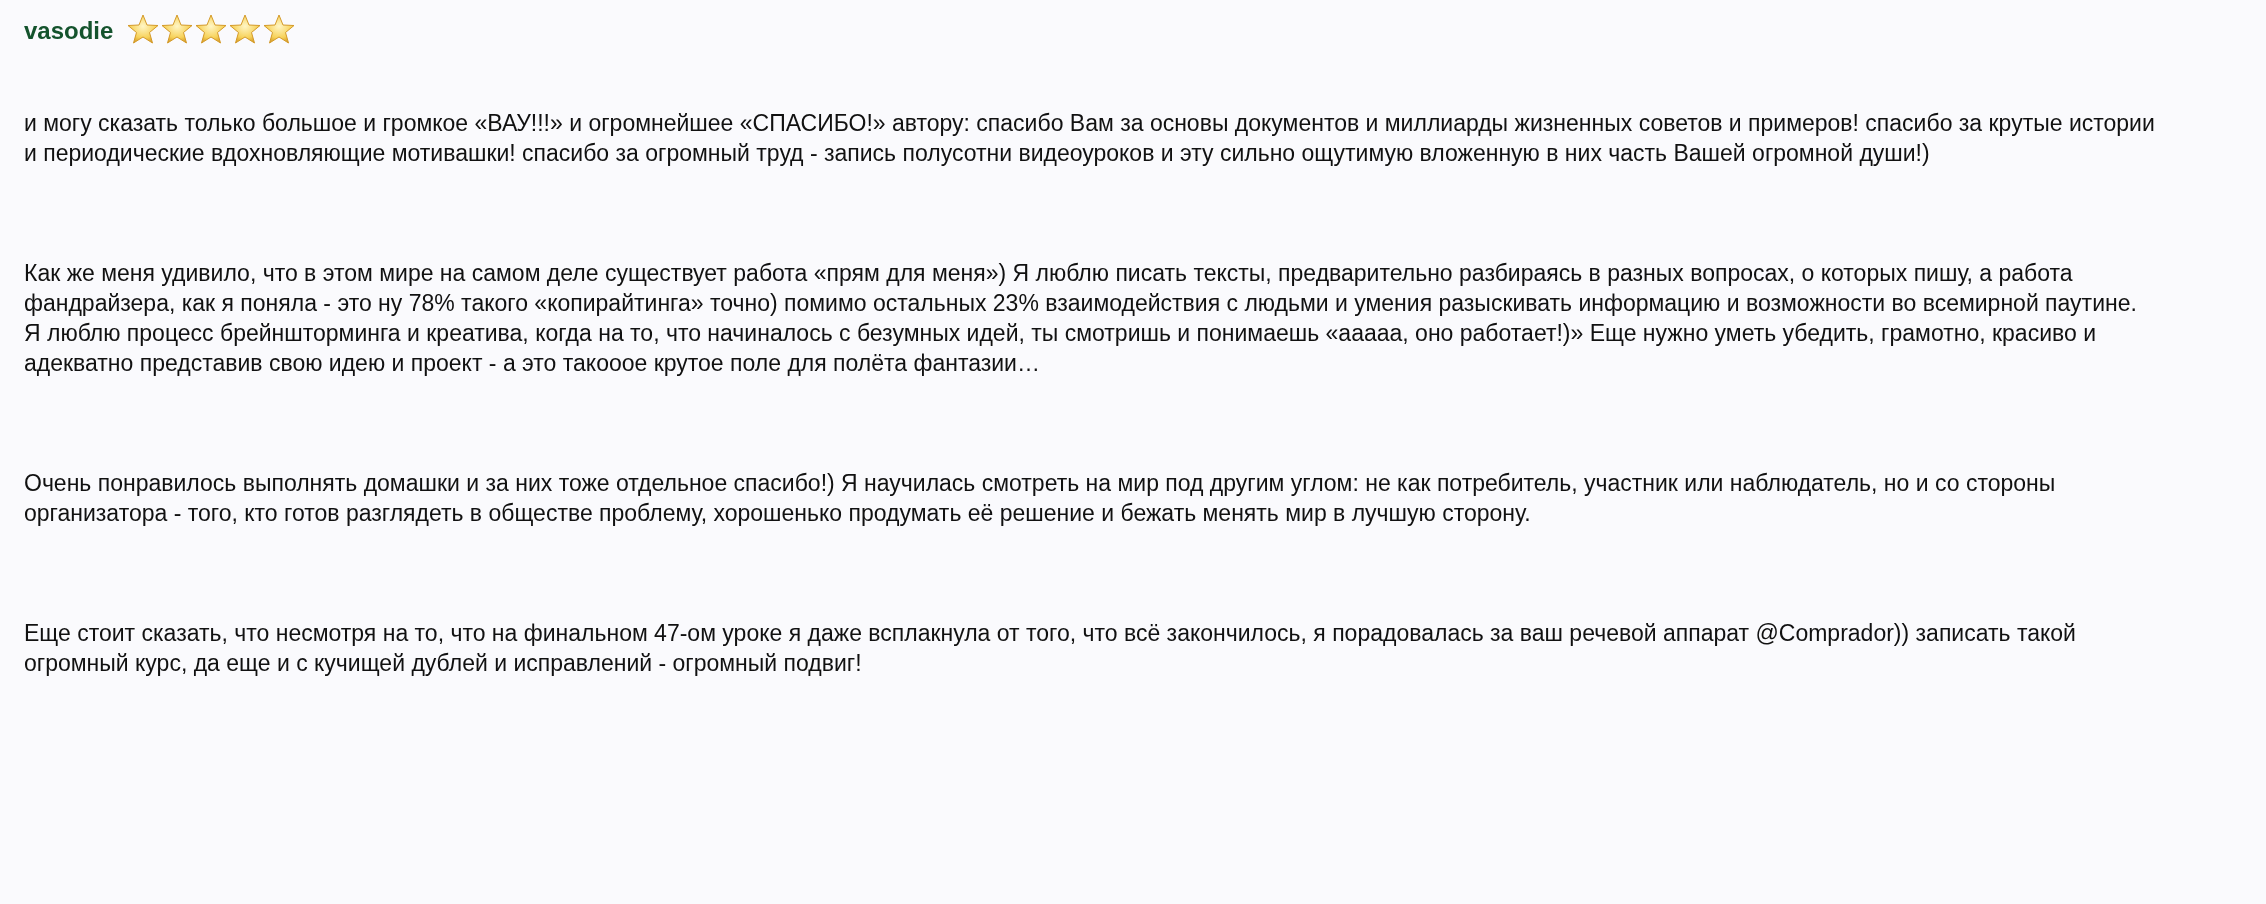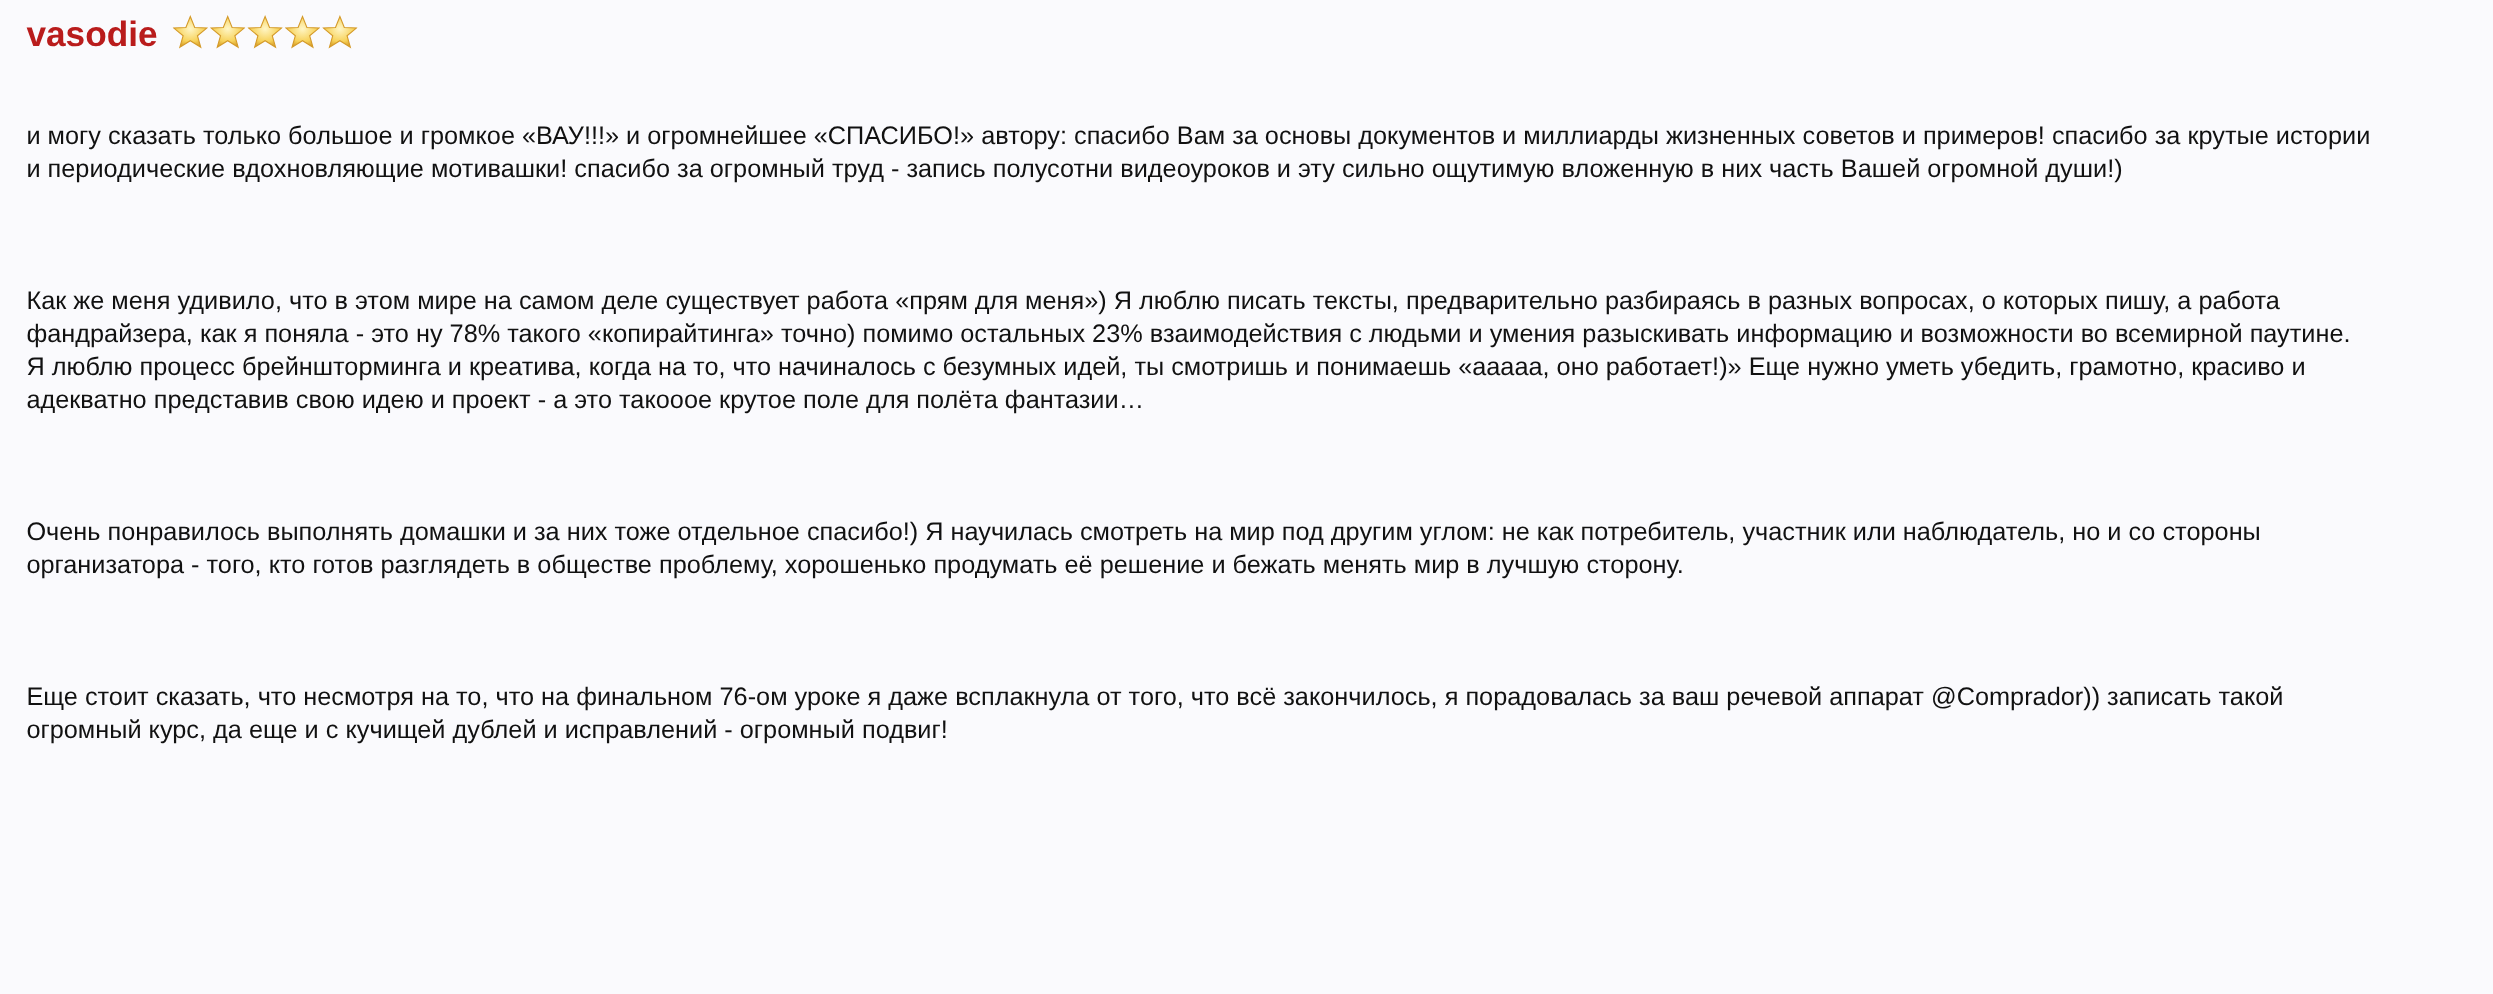--- a/index.html
+++ b/index.html
@@ -20,22 +20,22 @@
     box-sizing: border-box;
     width: 2266px;
   }
   .header {
     display: flex;
     align-items: center;
     height: 38px;
   }
   .author {
     font-weight: bold;
-    font-size: 32px;
-    color: #b91c1c;
+    font-size: 24px;
+    color: #14532d;
     text-decoration: none;
     margin-right: 14px;
     margin-top: 4px;
   }
   .stars {
     display: flex;
     gap: 2px;
   }
   .star {
     width: 32px;
@@ -87,20 +87,20 @@
 
   <div class="body">
     <p class="para">и могу сказать только большое и громкое «ВАУ!!!» и огромнейшее «СПАСИБО!» автору: спасибо Вам за основы документов и миллиарды жизненных советов и примеров! спасибо за крутые истории
 и периодические вдохновляющие мотивашки! спасибо за огромный труд - запись полусотни видеоуроков и эту сильно ощутимую вложенную в них часть Вашей огромной души!)</p>
     <p class="para">Как же меня удивило, что в этом мире на самом деле существует работа «прям для меня») Я люблю писать тексты, предварительно разбираясь в разных вопросах, о которых пишу, а работа
 фандрайзера, как я поняла - это ну 78% такого «копирайтинга» точно) помимо остальных 23% взаимодействия с людьми и умения разыскивать информацию и возможности во всемирной паутине.
 Я люблю процесс брейншторминга и креатива, когда на то, что начиналось с безумных идей, ты смотришь и понимаешь «ааааа, оно работает!)» Еще нужно уметь убедить, грамотно, красиво и
 адекватно представив свою идею и проект - а это такоооe крутое поле для полёта фантазии…</p>
     <p class="para">Очень понравилось выполнять домашки и за них тоже отдельное спасибо!) Я научилась смотреть на мир под другим углом: не как потребитель, участник или наблюдатель, но и со стороны
 организатора - того, кто готов разглядеть в обществе проблему, хорошенько продумать её решение и бежать менять мир в лучшую сторону.</p>
-    <p class="para">Еще стоит сказать, что несмотря на то, что на финальном 76-ом уроке я даже всплакнула от того, что всё закончилось, я порадовалась за ваш речевой аппарат @Comprador)) записать такой
+    <p class="para">Еще стоит сказать, что несмотря на то, что на финальном 47-ом уроке я даже всплакнула от того, что всё закончилось, я порадовалась за ваш речевой аппарат @Comprador)) записать такой
 огромный курс, да еще и с кучищей дублей и исправлений - огромный подвиг!</p>
     
     
     
   </div>
 
 </div>
 
 </body></html>

